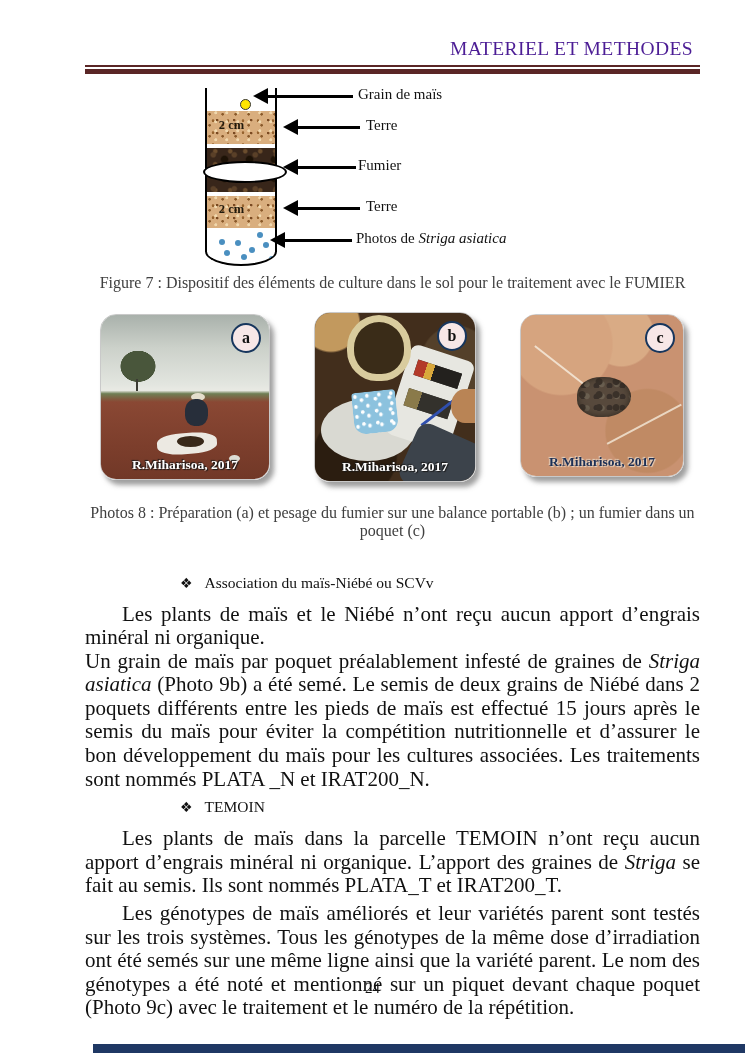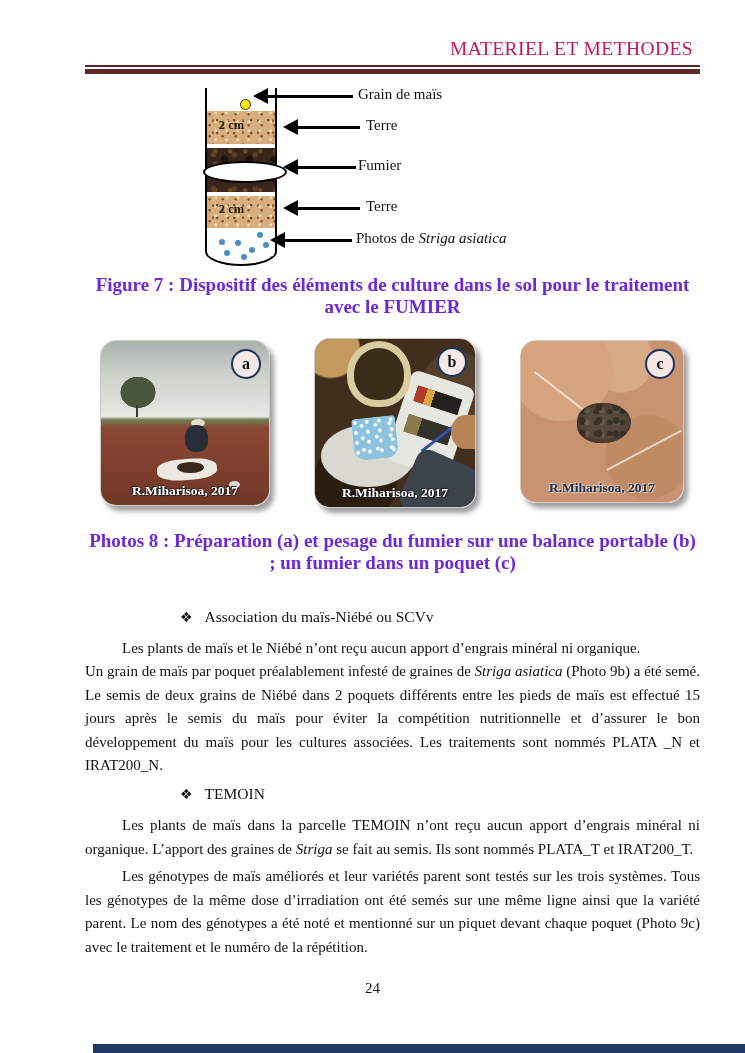--- a/index.html
+++ b/index.html
@@ -6,21 +6,21 @@
   html,body { background:#888; }
   .page {
     position:relative; width:745px; height:1053px; margin:0 auto;
     background:#fff; overflow:hidden;
     font-family:"Liberation Serif", serif; color:#111;
   }
   
   .header { padding-top:38px; }
   .header-title {
     text-align:right; margin-right:52px; font-size:19.5px;
-    letter-spacing:.4px; color:#be185d;
+    letter-spacing:.4px; color:#4c1d95;
   }
   .header-rules { margin:5px 45px 0 85px; }
   .rule-thin  { height:2px; background:var(--rule-color,#5a2626); margin-bottom:2px; }
   .rule-thick { height:4.5px; background:var(--rule-color,#5a2626); }
 
   
   .figure-area { position:relative; height:190px; margin-top:6px; }
   .cylinder {
     position:absolute; left:205px; top:8px; width:72px; height:178px;
     border-left:2px solid #000; border-right:2px solid #000; border-bottom:2px solid #000;
@@ -81,22 +81,22 @@
   .ar-terre2 { left:298px; width:62px; top:127px; }
   .ar-graines{ left:285px; width:67px; top:159px; }
   .fig-label { position:absolute; font-weight:normal; font-size:15px; white-space:nowrap; }
   .fl-grain  { left:358px; top:6px; }
   .fl-terre1 { left:366px; top:37px; }
   .fl-fumier { left:358px; top:77px; }
   .fl-terre2 { left:366px; top:118px; }
   .fl-graines{ left:356px; top:150px; }
 
   .caption {
-    text-align:center; font-weight:bold; font-size:19px;
-    margin:4px 45px 0 85px; color:#6d28d9;
+    text-align:center; font-weight:normal; font-size:16px;
+    margin:4px 45px 0 85px; color:#404040;
   }
 
   
   .photos-row { display:flex; margin:22px 0 0 100px; gap:44px; align-items:flex-start; }
   .photo-card {
     position:relative; border-radius:16px; overflow:hidden;
     border:1px solid #c9c9c9; box-shadow:4px 5px 5px rgba(80,80,80,.55);
   }
   .pc-a { width:170px; height:166px; }
   .pc-b { width:162px; height:170px; margin-top:-2px; }
@@ -176,21 +176,21 @@
     background-size:17px 13px, 15px 12px, 13px 11px; }
 
   
   .body-text { margin:30px 45px 0 85px; }
   .section-head {
     margin:8px 0 6px 95px; font-size:15.5px; line-height:26px;
     display:flex; gap:12px; align-items:baseline;
   }
   .section-head .head-label { text-underline-offset:3px; }
   .bullet { font-size:14px; }
-  .para { font-size:15px; line-height:23.6px; text-align:justify; }
+  .para { font-size:21px; line-height:23.6px; text-align:justify; }
   .indent { text-indent:37px; }
   .mt { margin-top:3px; }
 
   .page-number { position:absolute; bottom:56px; left:0; width:100%;
     text-align:center; font-size:15px; }
   .footer-bar { position:absolute; bottom:0; left:93px; right:0; height:9px;
     background:var(--footer-navy,#1f3864); }
 </style>
 </head>
 <body>

